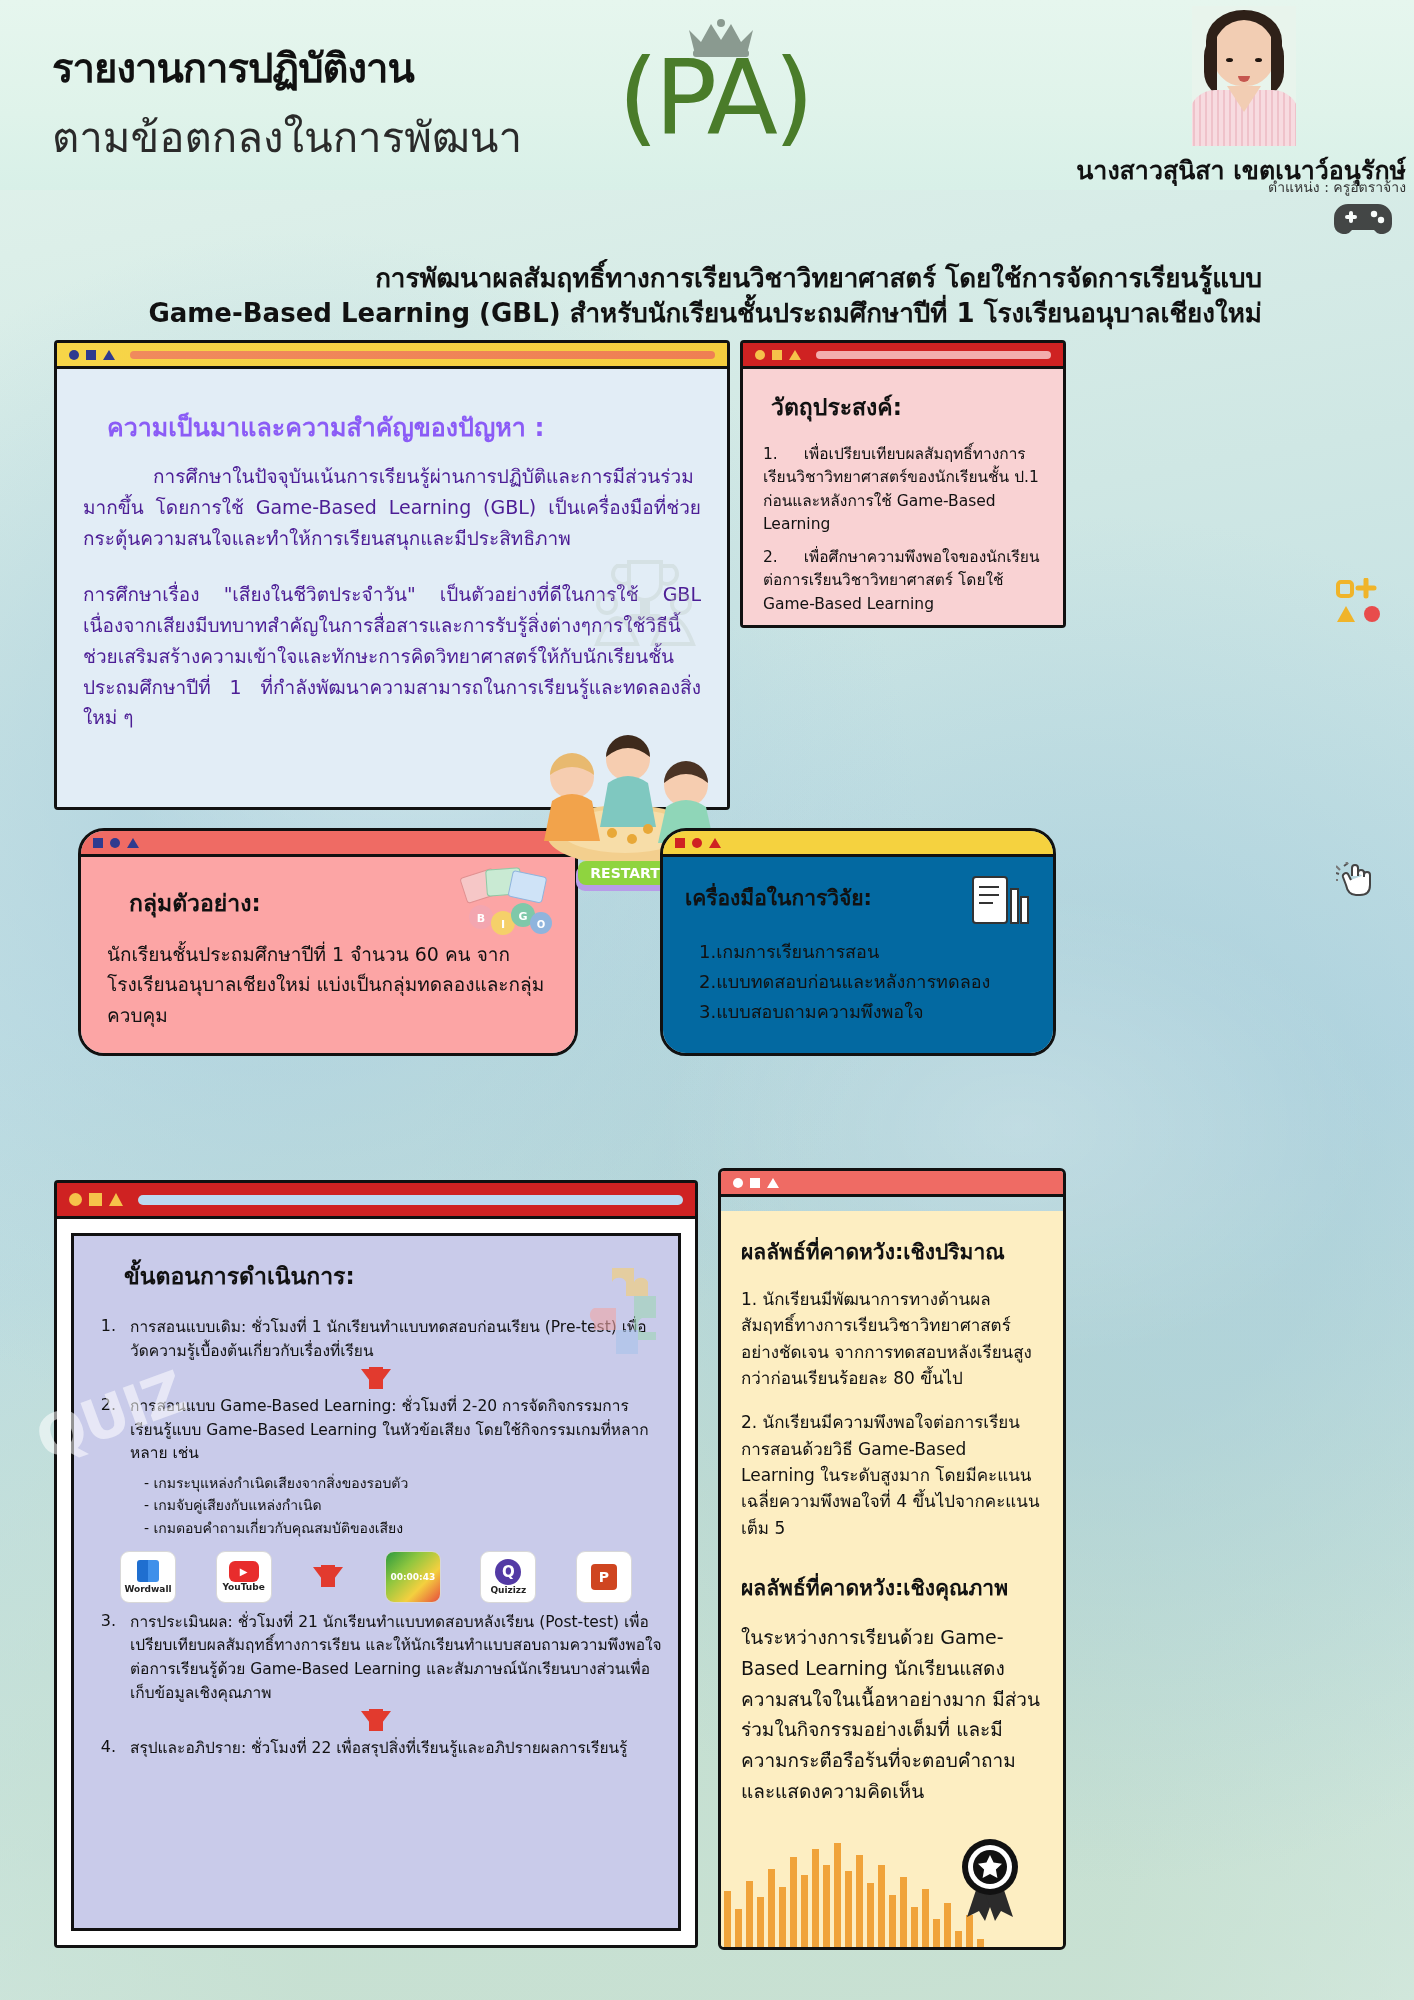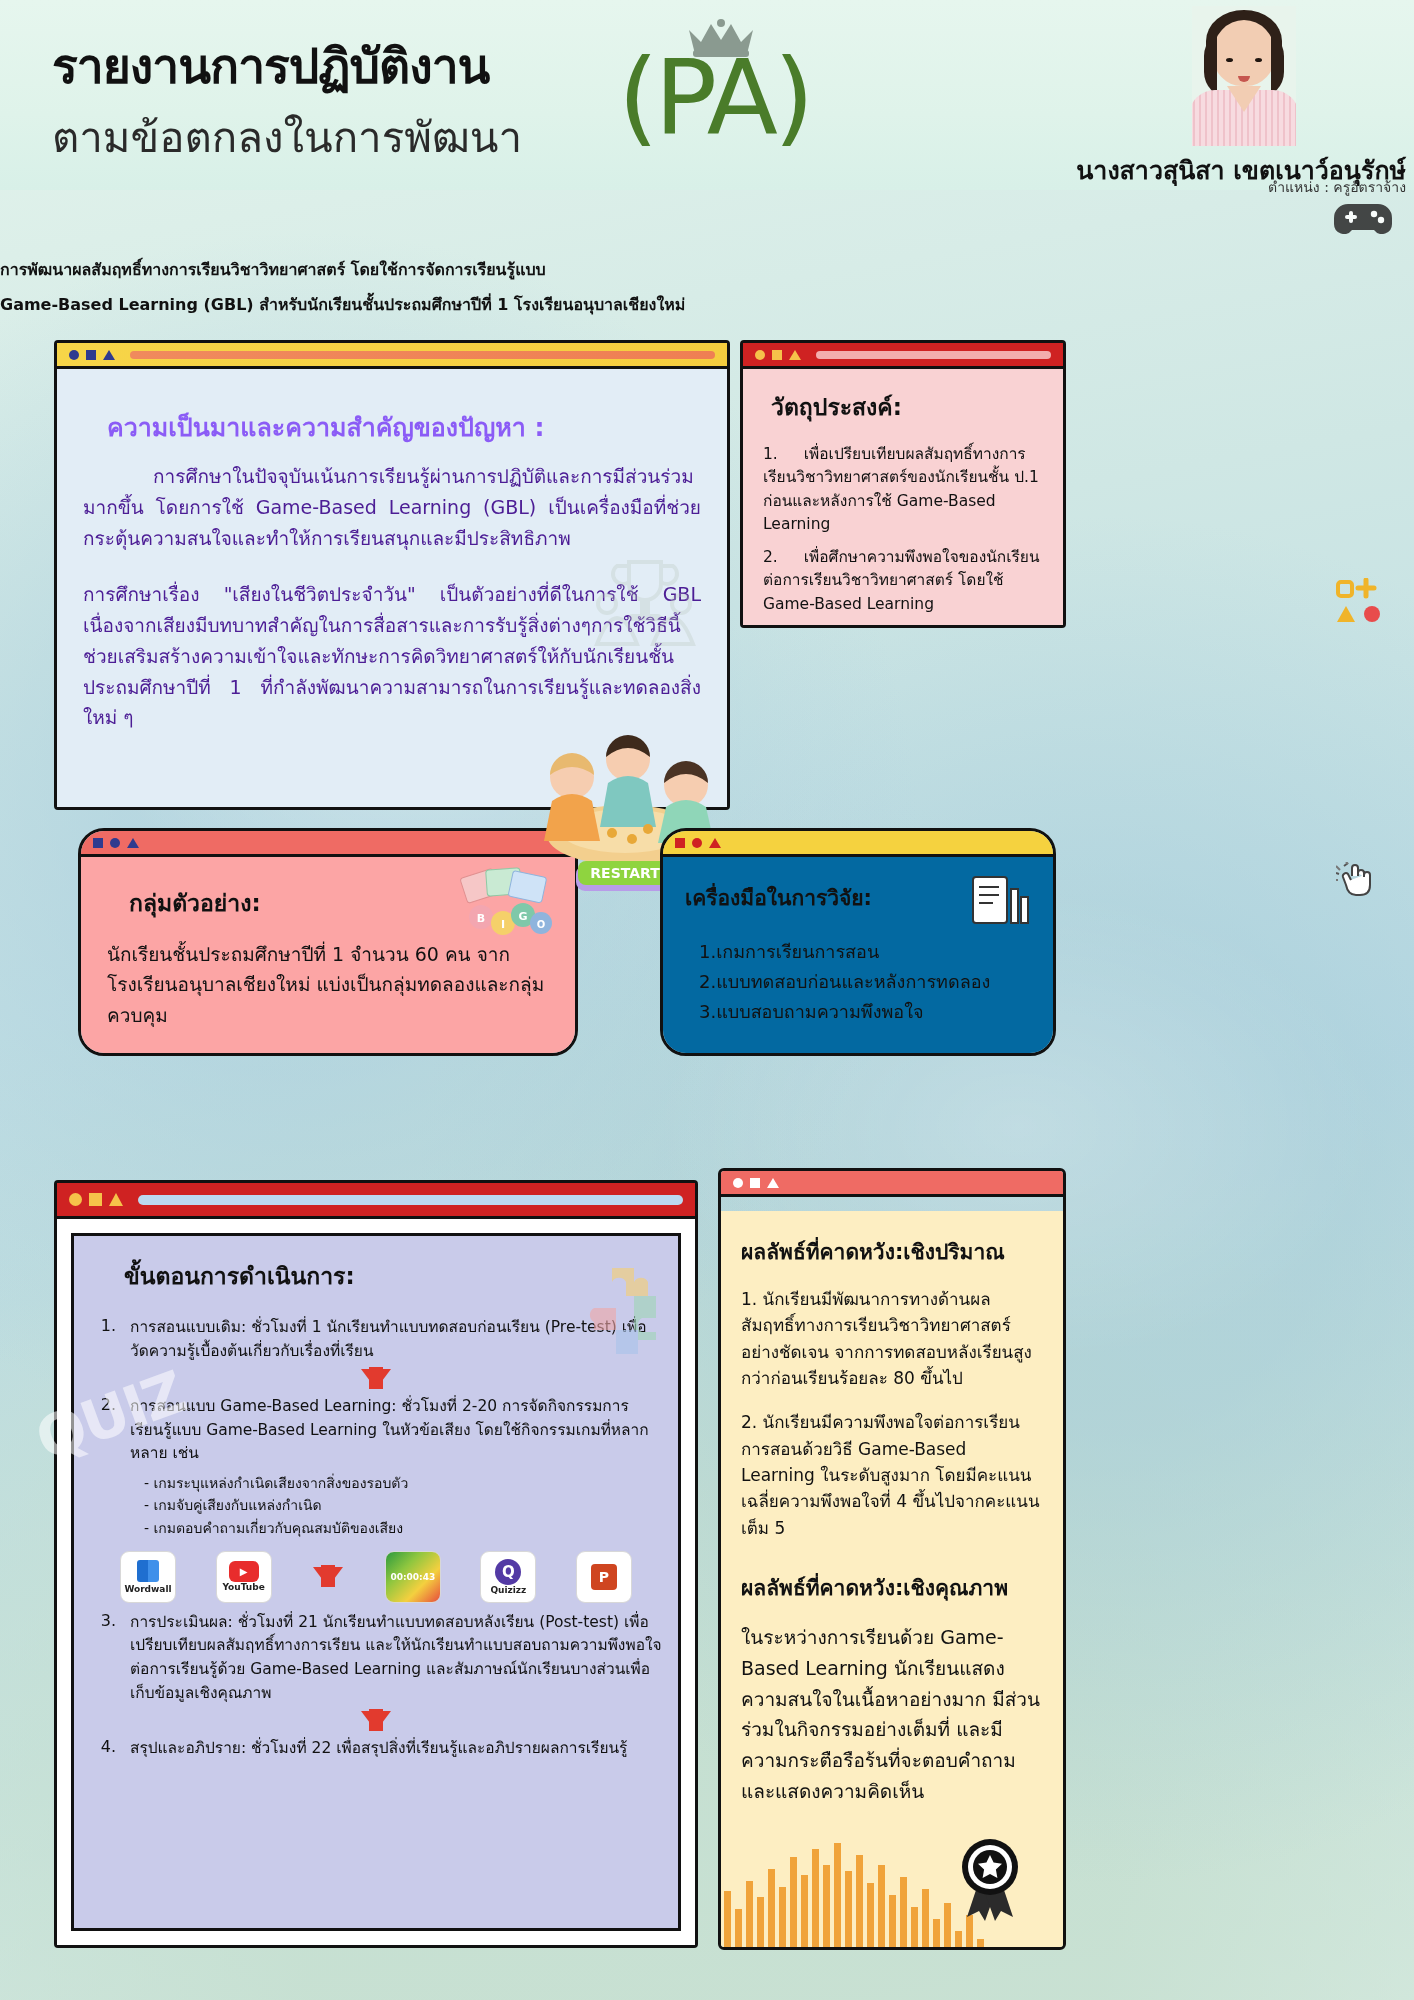--- a/index.html
+++ b/index.html
@@ -27,22 +27,22 @@
       radial-gradient(ellipse 460px 300px at 30% 30%, rgba(255,255,255,0.30), rgba(255,255,255,0) 70%),
       radial-gradient(ellipse 520px 340px at 72% 52%, rgba(255,255,255,0.22), rgba(255,255,255,0) 70%);
   }
 
   
   .header {
     position: absolute; left:0; top:0; width:1414px; height:190px;
     background: linear-gradient(180deg,#e6f6ee 0%, #dff3ea 60%, #d8f0e8 100%);
   }
   .hdr-title {
-    position:absolute; left:52px; top:28px;
-    font-size:48px; font-weight:bold; color:#111; letter-spacing:-1px;
+    position:absolute; left:52px; top:36px;
+    font-size:40px; font-weight:bold; color:#111; letter-spacing:-1px;
     white-space:nowrap;
   }
   .hdr-sub {
     position:absolute; left:52px; top:104px;
     font-size:42px; color:#2a2a2a; white-space:nowrap;
   }
   .pa-logo{
     position:absolute; left:618px; top:48px;
     font-size:104px; font-weight:normal; color:#4a7c2a;
     line-height:0.95; letter-spacing:-4px;
@@ -87,22 +87,22 @@
     position:absolute; right:8px; top:150px; width:360px; text-align:right;
     font-size:25px; font-weight:bold; color:#111;
   }
   .hdr-role{
     position:absolute; right:8px; top:176px; width:360px; text-align:right;
     font-size:14px; color:#333;
   }
 
   
   .poster-sub{
-    position:absolute; left:0; width:1262px; text-align:left;
-    font-size:16px; font-weight:bold; color:#111;
+    position:absolute; left:0; width:1262px; text-align:right;
+    font-size:26px; font-weight:bold; color:#111;
   }
   .poster-sub.l1{ top:257px; }
   .poster-sub.l2{ top:292px; }
 
   
   .win{ position:absolute; border:3px solid #111; }
   .win .bar{
     height:26px; display:flex; align-items:center; gap:7px; padding:0 12px;
     border-bottom:3px solid #111;
   }

